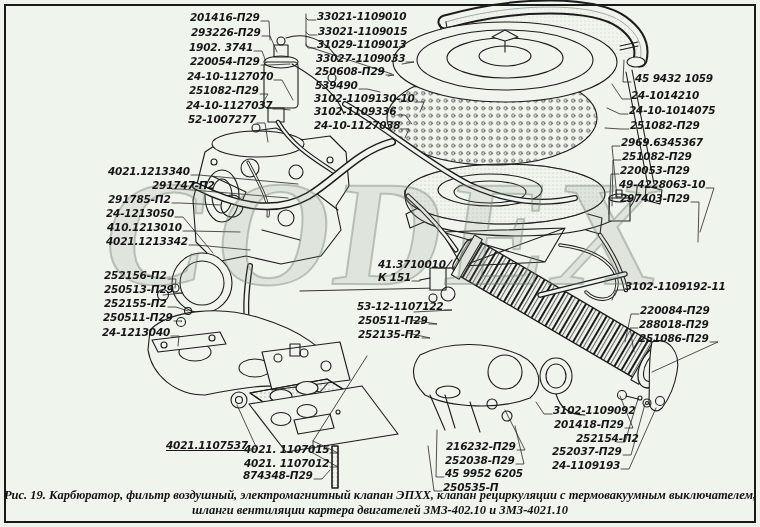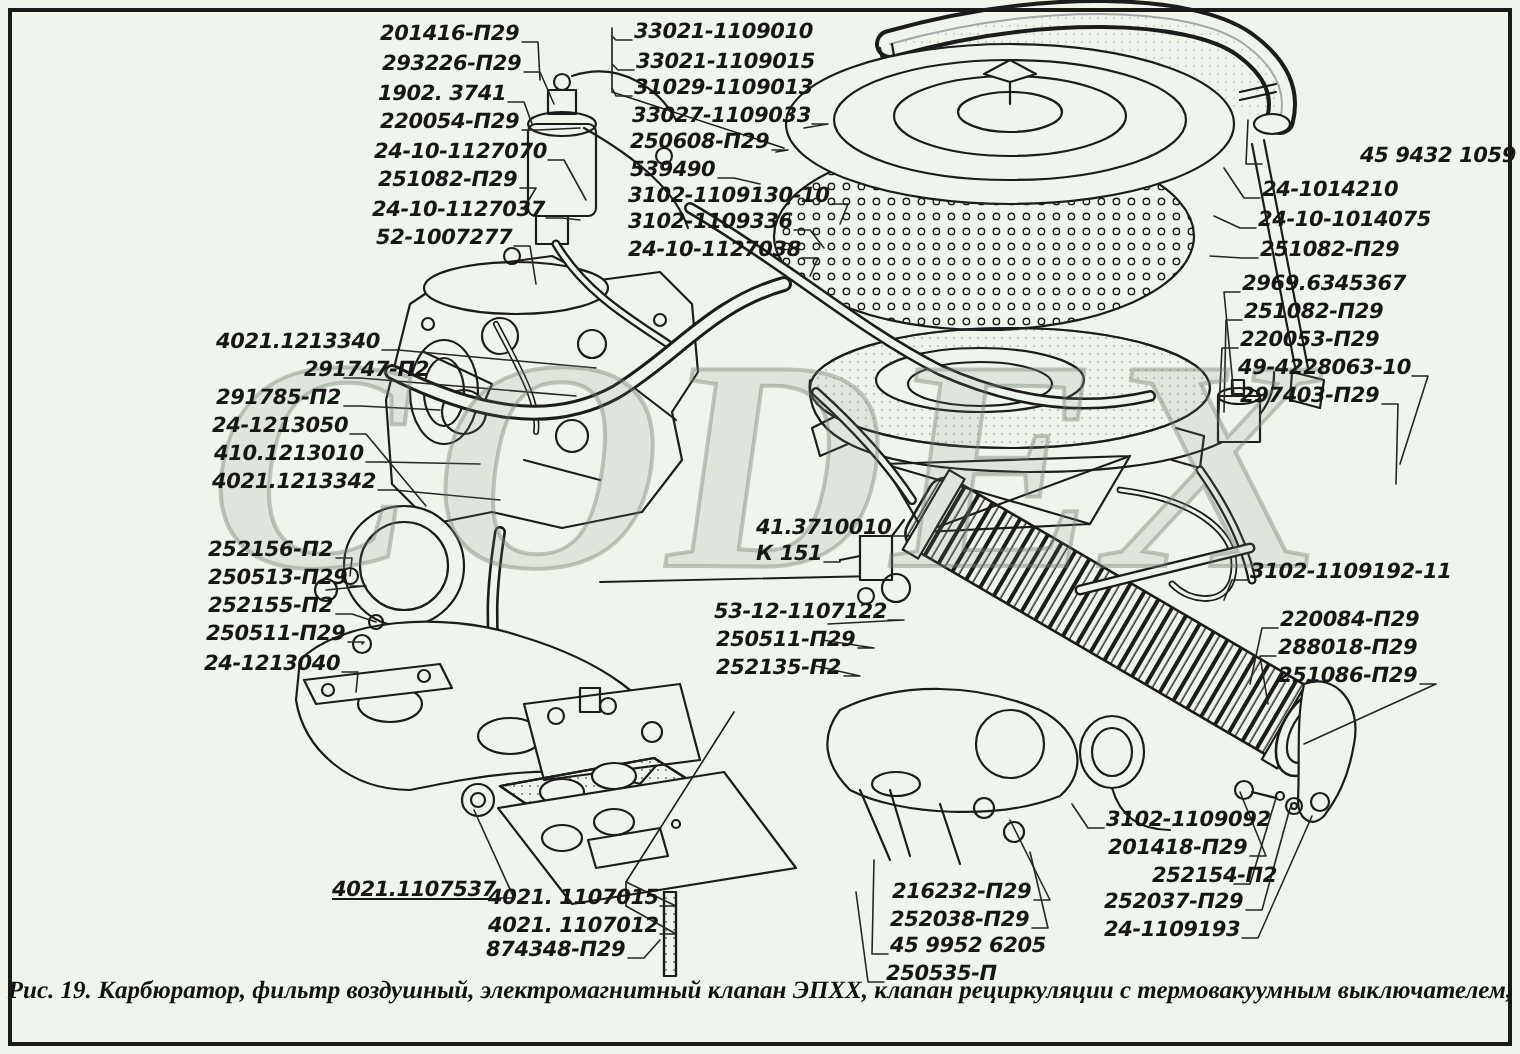--- a/index.html
+++ b/index.html
@@ -275,21 +275,21 @@
       <div class="lbl" style="left: 188px; top: 113px;">52-1007277</div>
       <div class="lbl" style="left: 317px; top: 10px;">33021-1109010</div>
       <div class="lbl" style="left: 318px; top: 25px;">33021-1109015</div>
       <div class="lbl" style="left: 317px; top: 38px;">31029-1109013</div>
       <div class="lbl" style="left: 316px; top: 52px; font-style: italic;">33027-1109033</div>
       <div class="lbl" style="left: 315px; top: 65px;">250608-П29</div>
       <div class="lbl" style="left: 315px; top: 79px;">539490</div>
       <div class="lbl" style="left: 314px; top: 92px;">3102-1109130-10</div>
       <div class="lbl" style="left: 314px; top: 105px;">3102-1109336</div>
       <div class="lbl" style="left: 314px; top: 119px;">24-10-1127038</div>
-      <div class="lbl" style="left: 648px; top: 72px; padding-left: 32px;">45 9432 1059</div>
+      <div class="lbl" style="left: 603px; top: 72px; padding-left: 32px;">45 9432 1059</div>
       <div class="lbl" style="left: 631px; top: 89px;">24-1014210</div>
       <div class="lbl" style="left: 629px; top: 104px;">24-10-1014075</div>
       <div class="lbl" style="left: 630px; top: 119px;">251082-П29</div>
       <div class="lbl" style="left: 621px; top: 136px;">2969.6345367</div>
       <div class="lbl" style="left: 622px; top: 150px;">251082-П29</div>
       <div class="lbl" style="left: 620px; top: 164px;">220053-П29</div>
       <div class="lbl" style="left: 619px; top: 178px;">49-4228063-10</div>
       <div class="lbl" style="left: 620px; top: 192px;">297403-П29</div>
       <div class="lbl" style="left: 108px; top: 165px;">4021.1213340</div>
       <div class="lbl" style="left: 108px; top: 179px; margin-left: 44px;">291747-П2</div>
@@ -321,16 +321,17 @@
       <div class="lbl" style="left: 443px; top: 481px;">250535-П</div>
       <div class="lbl" style="left: 553px; top: 404px;">3102-1109092</div>
       <div class="lbl" style="left: 554px; top: 418px;">201418-П29</div>
       <div class="lbl" style="left: 553px; top: 432px; margin-left: 23px;">252154-П2</div>
       <div class="lbl" style="left: 552px; top: 445px;">252037-П29</div>
       <div class="lbl" style="left: 552px; top: 459px;">24-1109193</div>
     </div>
 
   <div class="caption">
     <div>Рис. 19. Карбюратор, фильтр воздушный, электромагнитный клапан ЭПХХ, клапан рециркуляции с термовакуумным выключателем,</div>
+    <div>шланги вентиляции картера двигателей ЗМЗ-402.10 и ЗМЗ-4021.10</div>
   </div>
 
   <div class="frame"></div>
 </div>
 
 </body></html>

